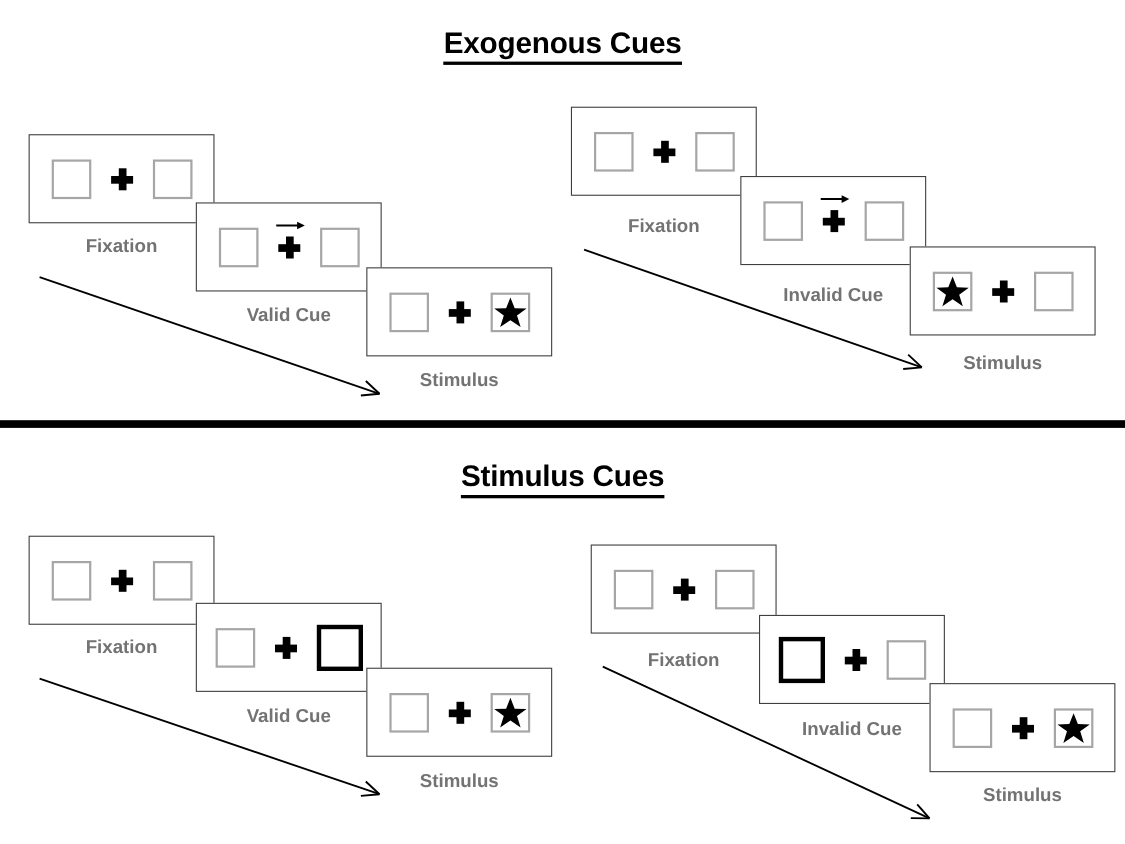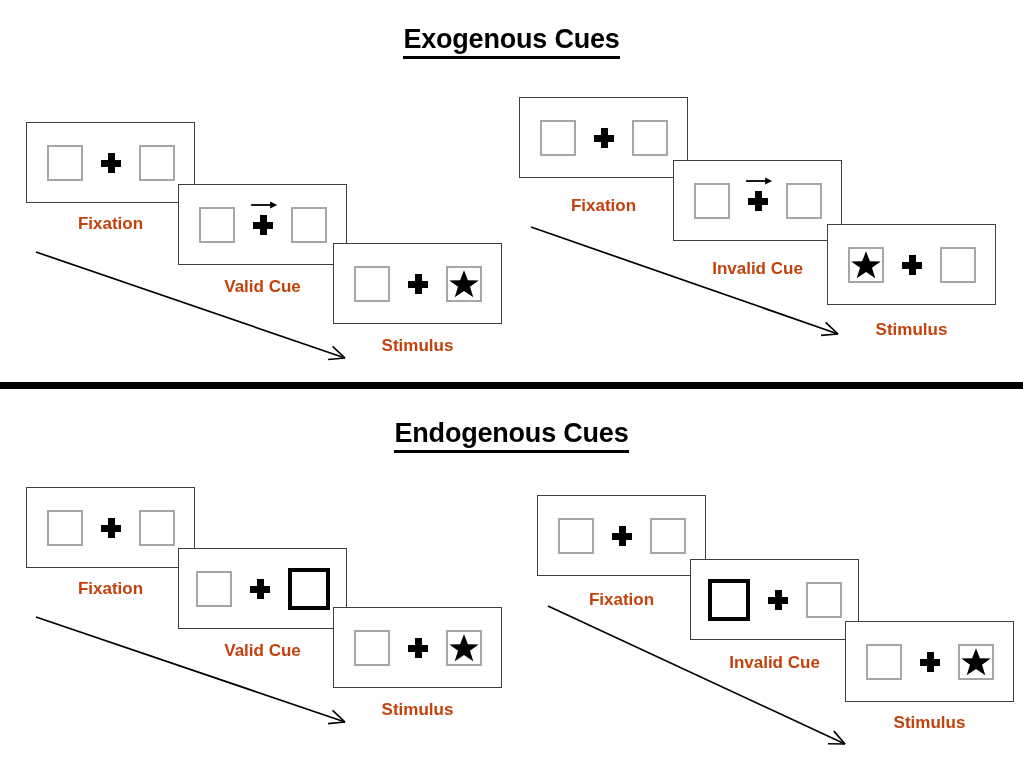--- a/index.html
+++ b/index.html
@@ -119,21 +119,21 @@
     transform: translateX(-46%);
     width: 28px;
     height: 11px;
   }
 
   
   .stage-label {
     position: absolute;
     font-size: 17px;
     font-weight: bold;
-    color: #c2410c;
+    color: #737373;
     white-space: nowrap;
     text-align: center;
   }
 
   
   .flow-arrow {
     position: absolute;
     overflow: visible;
   }
 </style>
@@ -212,21 +212,21 @@
           <svg class="star" viewBox="0 0 100 95">
             <polygon points="50,2 63,35 99,36 70,57 81,92 50,71 19,92 30,57 1,36 37,35" fill="#000000"></polygon>
           </svg>
         </div>
         <div class="cross"></div>
         <div class="box"></div>
       </div>
     </div>
     <div class="stage-label" style="left: 827px; top: 320px; width: 169px;">Stimulus</div>
     <div class="divider" style="top: 382px;"></div>
-    <div class="section-title" style="top: 418px;"><span>Endogenous Cues</span></div>
+    <div class="section-title" style="top: 418px;"><span>Stimulus Cues</span></div>
     <svg class="flow-arrow" width="337" height="133" style="left: 22px; top: 603px;">
       <line x1="14" y1="14" x2="323" y2="119" stroke="#000000" stroke-width="1.7"></line>
       <line x1="323" y1="119" x2="306.0725751270744" y2="120.56916766837068" stroke="#000000" stroke-width="1.7"></line>
       <line x1="323" y1="119" x2="310.53310325176767" y2="107.44247061570186" stroke="#000000" stroke-width="1.7"></line>
     </svg>
     <div class="frame" style="left: 26px; top: 487px; width: 169px; height: 81px;">
       <div class="frame-inner">
         <div class="box"></div>
         <div class="cross"></div>
         <div class="box"></div>

